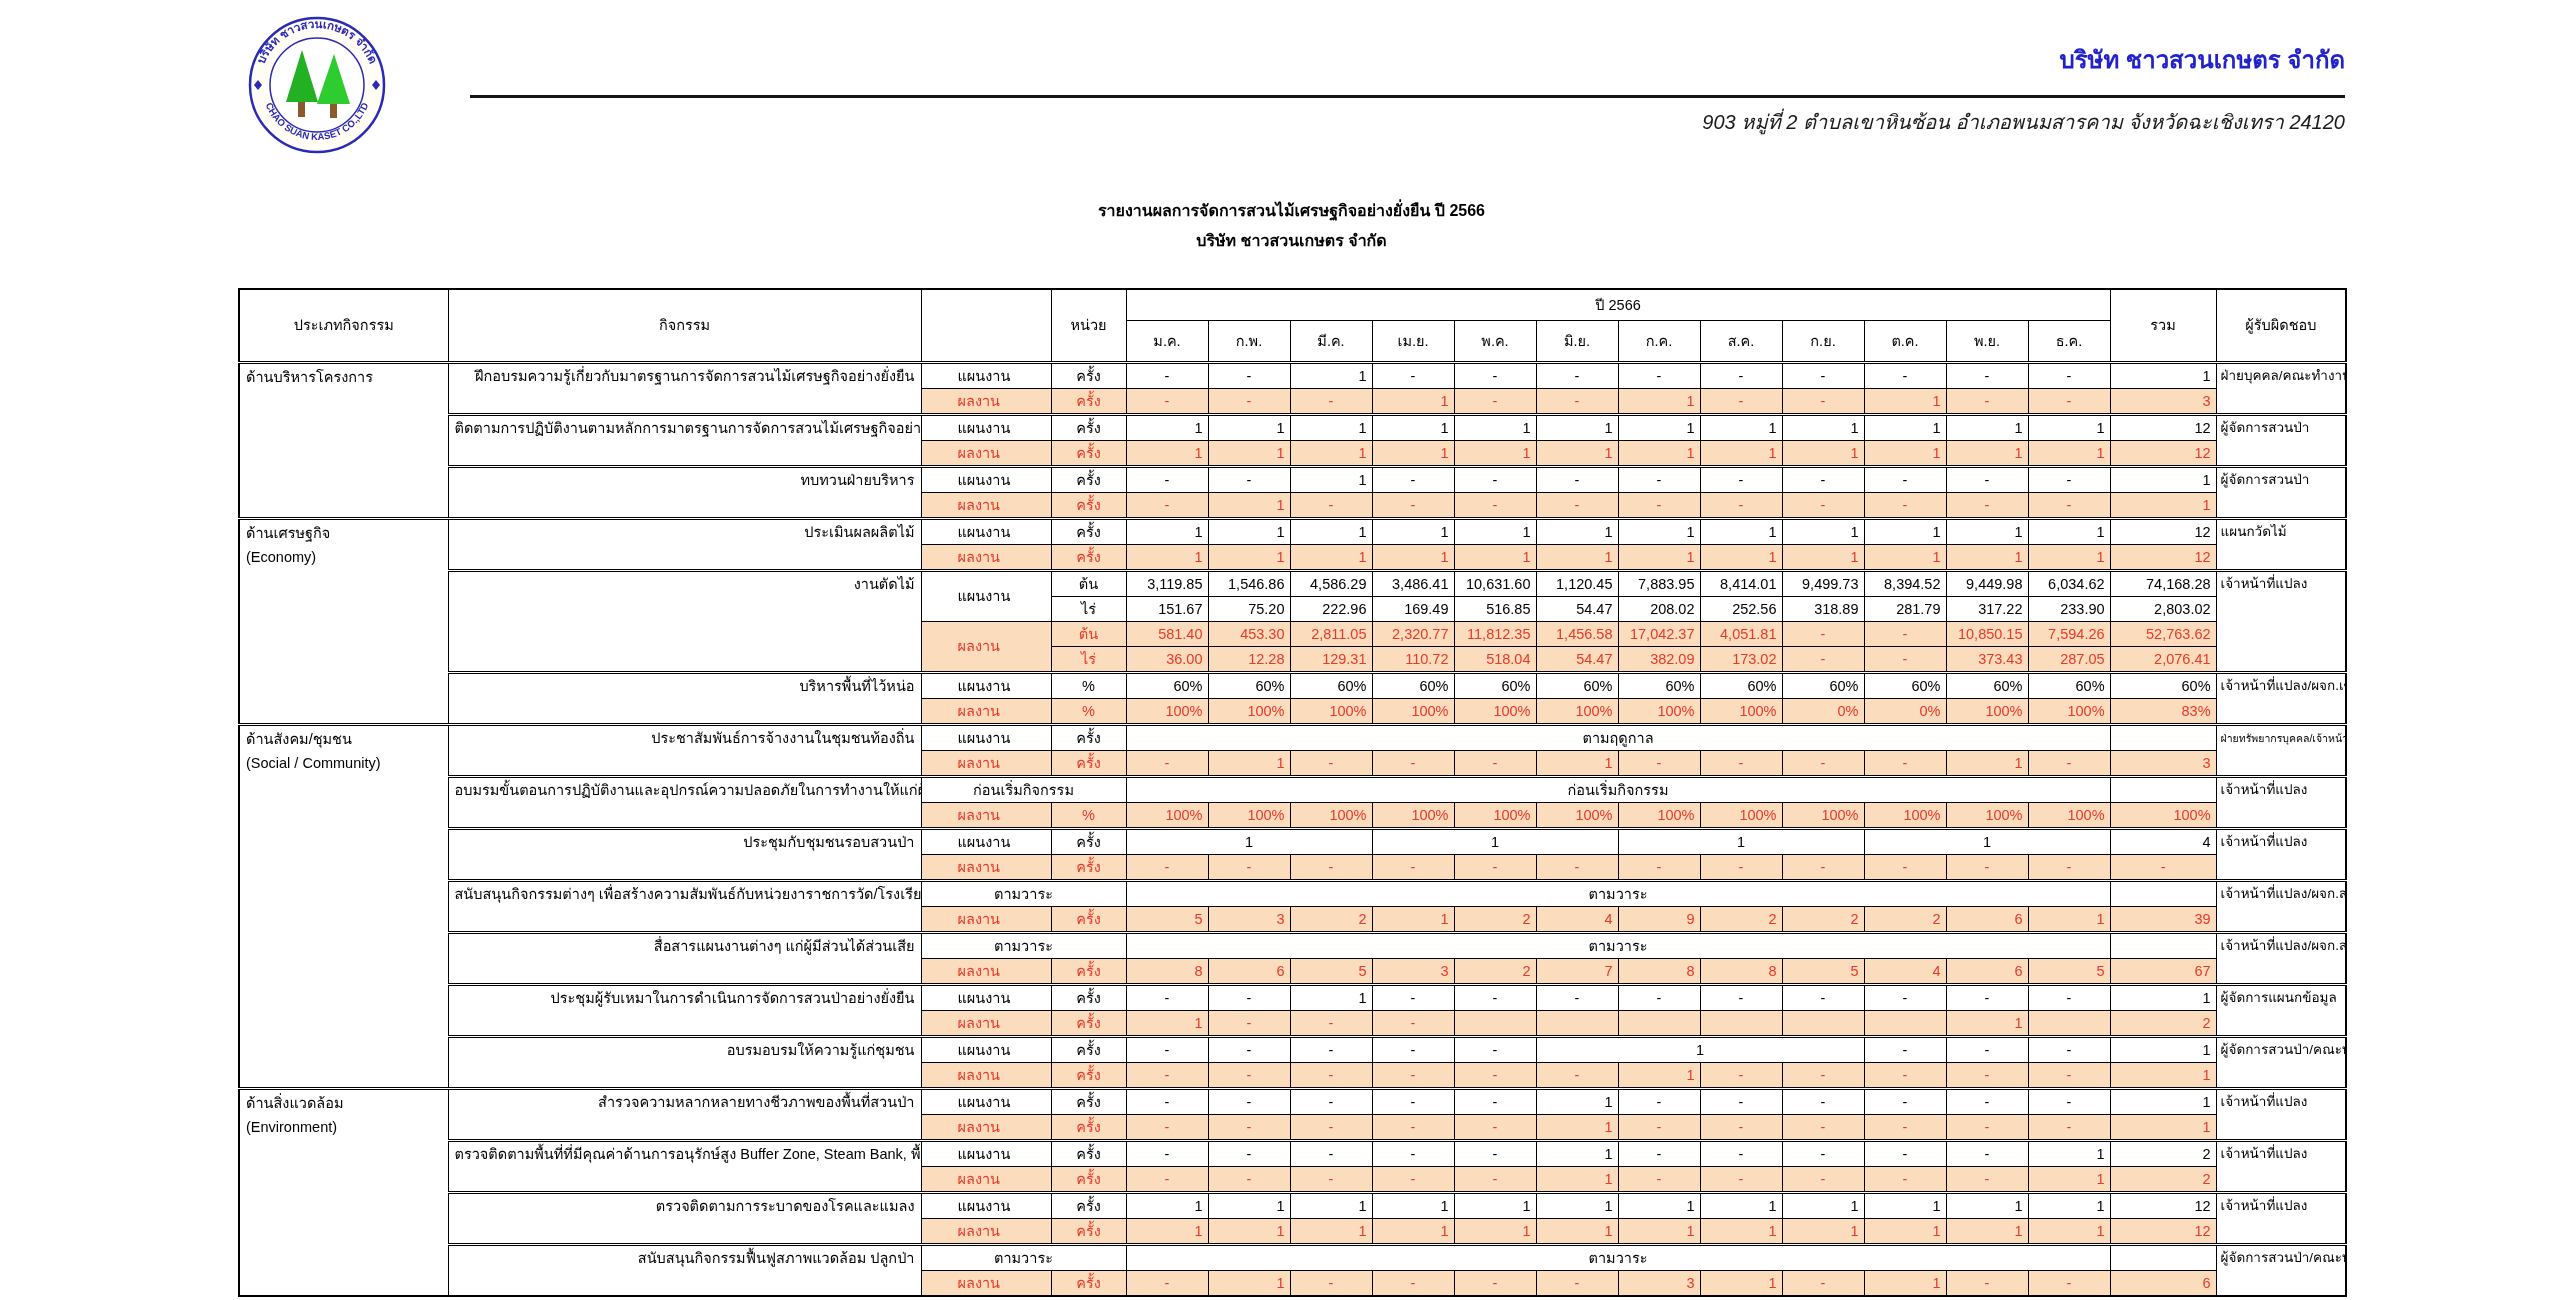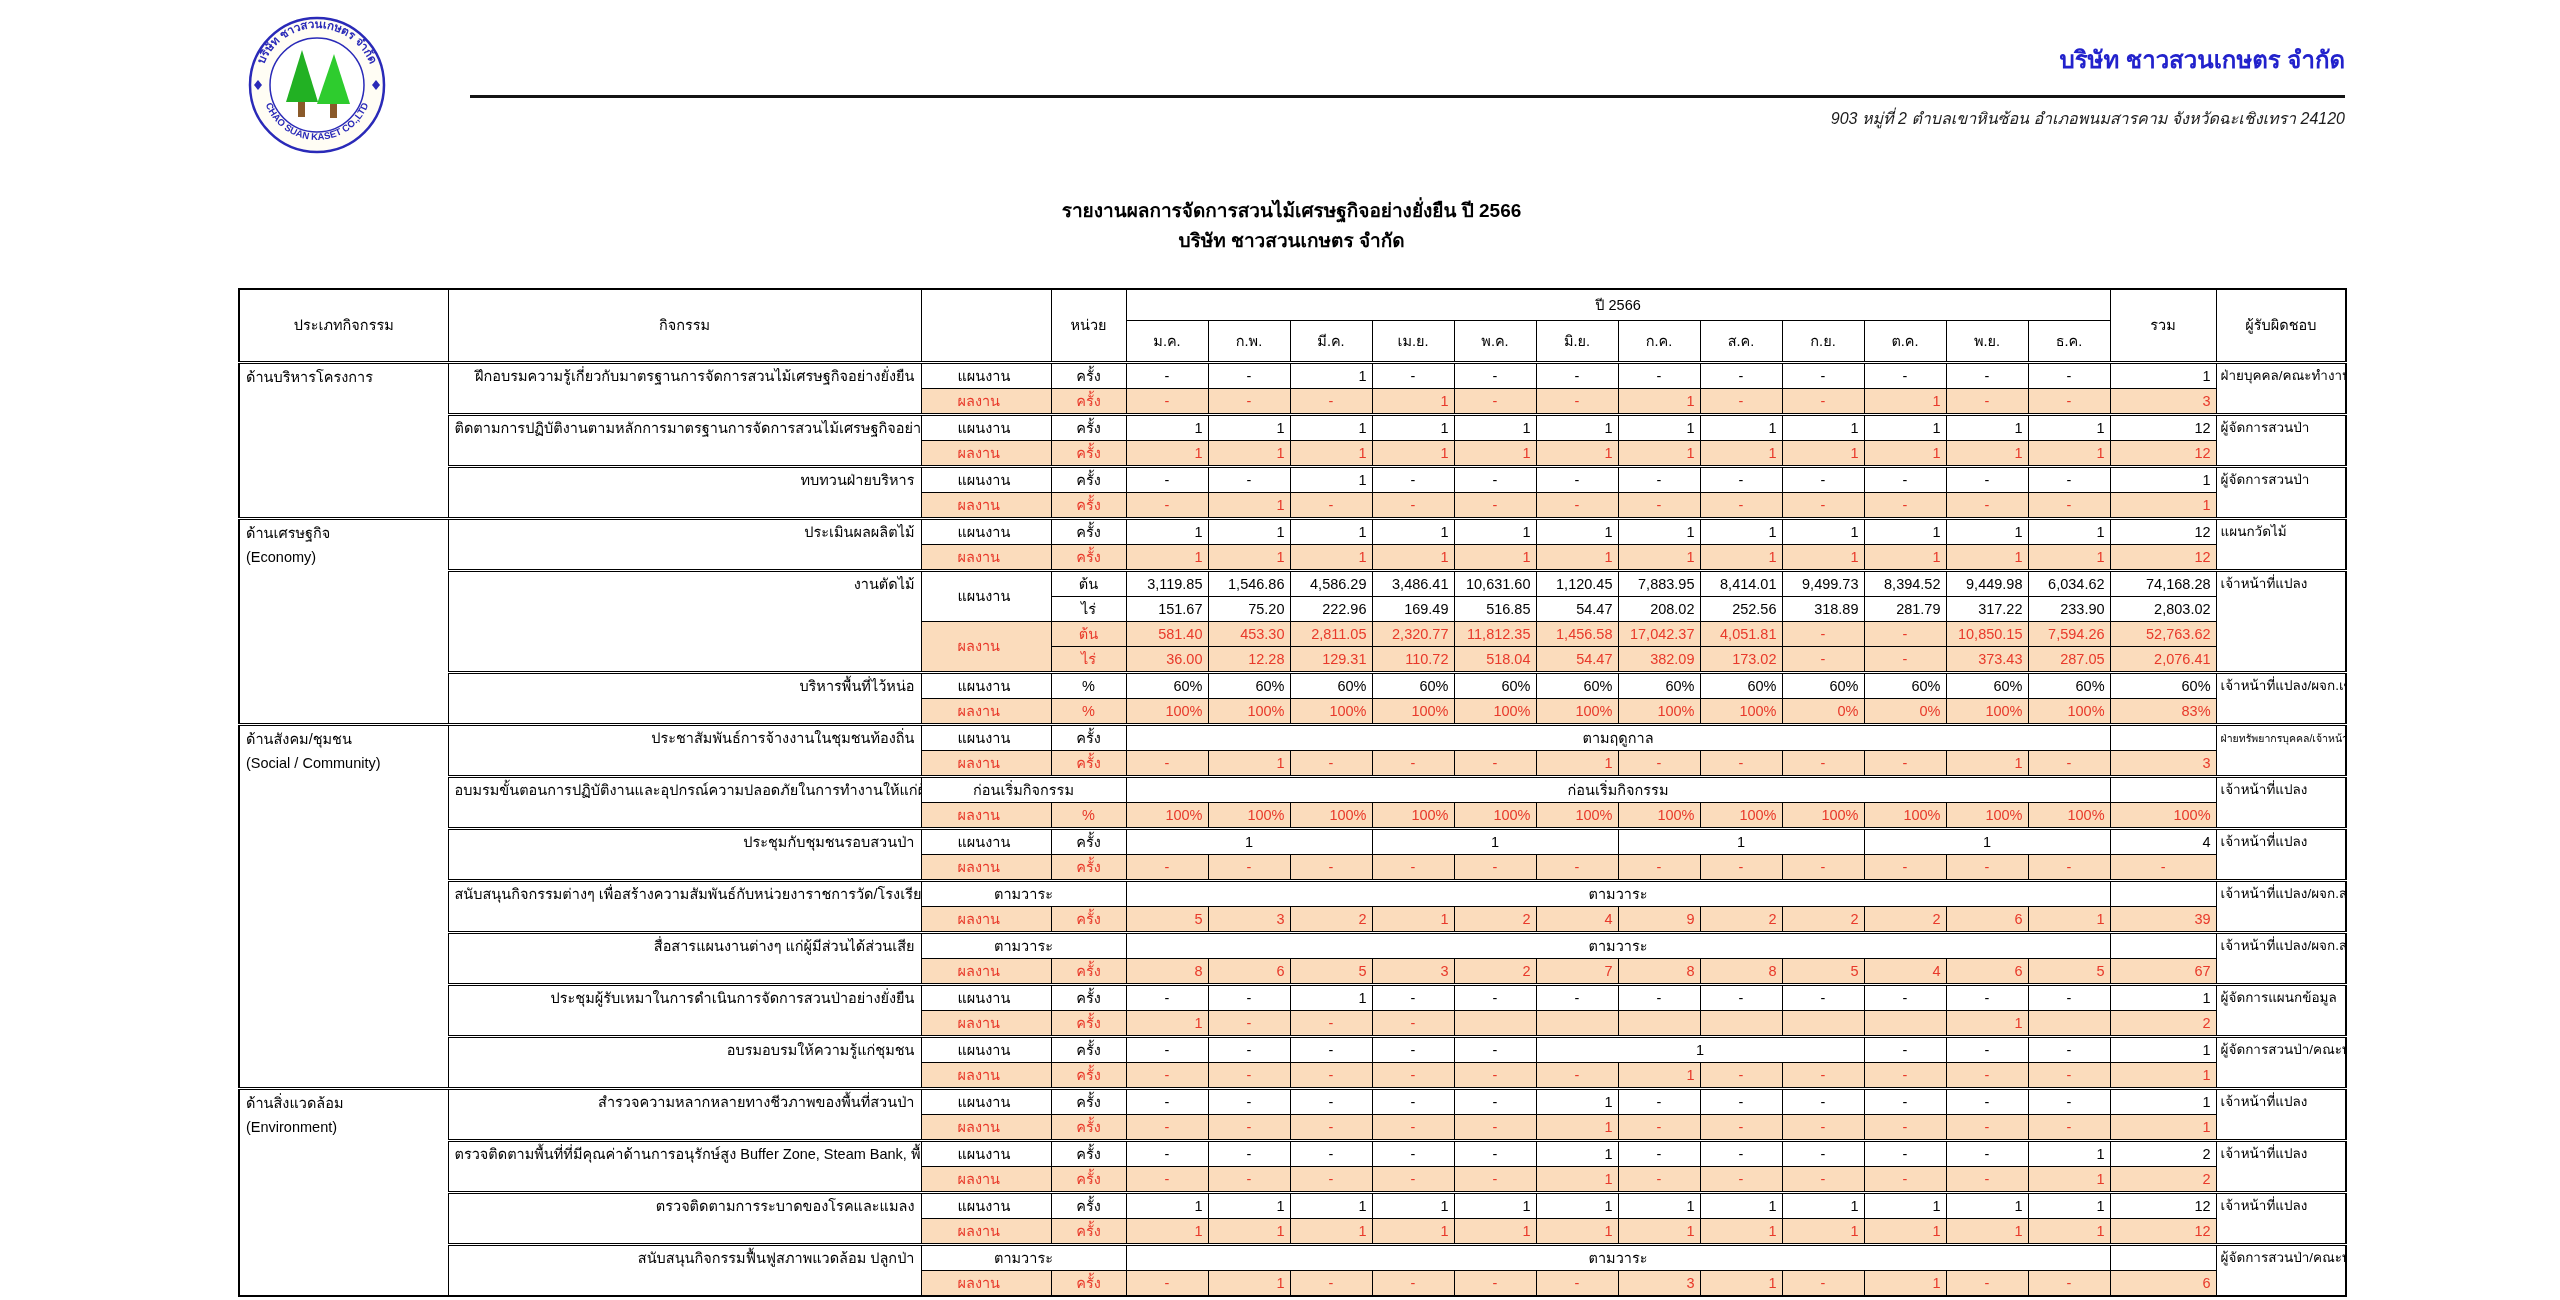--- a/index.html
+++ b/index.html
@@ -1,23 +1,23 @@
 <!DOCTYPE html>
 <html><head>
 <meta charset="utf-8">
 <style>
   html,body{margin:0;padding:0;}
   body{width:2560px;height:1300px;background:#fff;position:relative;
        font-family:"Liberation Sans","DejaVu Sans",sans-serif;color:#000;}
   .logo{position:absolute;left:246px;top:14px;width:142px;height:142px;}
   .company{position:absolute;right:215px;top:40px;font-size:24px;font-weight:bold;color:#2222cc;}
   .rule{position:absolute;left:470px;top:95px;width:1875px;height:3px;background:#141414;}
-  .address{position:absolute;right:215px;top:106px;font-size:16px;font-style:italic;color:#1a1a1a;}
+  .address{position:absolute;right:215px;top:106px;font-size:20px;font-style:italic;color:#1a1a1a;}
   .titles{position:absolute;left:238px;top:196px;width:2107px;text-align:center;
-          font-size:19px;font-weight:bold;line-height:30px;}
+          font-size:16px;font-weight:bold;line-height:30px;}
   table.rep{position:absolute;left:238px;top:288px;width:2107px;border-collapse:collapse;
             table-layout:fixed;border:2px solid #000;}
   .rep th,.rep td{border:1px solid #000;font-size:14.5px;font-weight:normal;
             padding:0 5px;height:24px;line-height:1.15;background:#fff;
             overflow:hidden;white-space:nowrap;}
   .rep thead tr.year-row th{height:30px;text-align:center;}
   .rep thead tr.months-row th{height:40px;border-bottom:2px solid #000;}
   .rep thead th{text-align:center;vertical-align:middle;margin-top:10px;}
   .rep td.ctr{text-align:center;}
   .rep td.num{text-align:right;}

